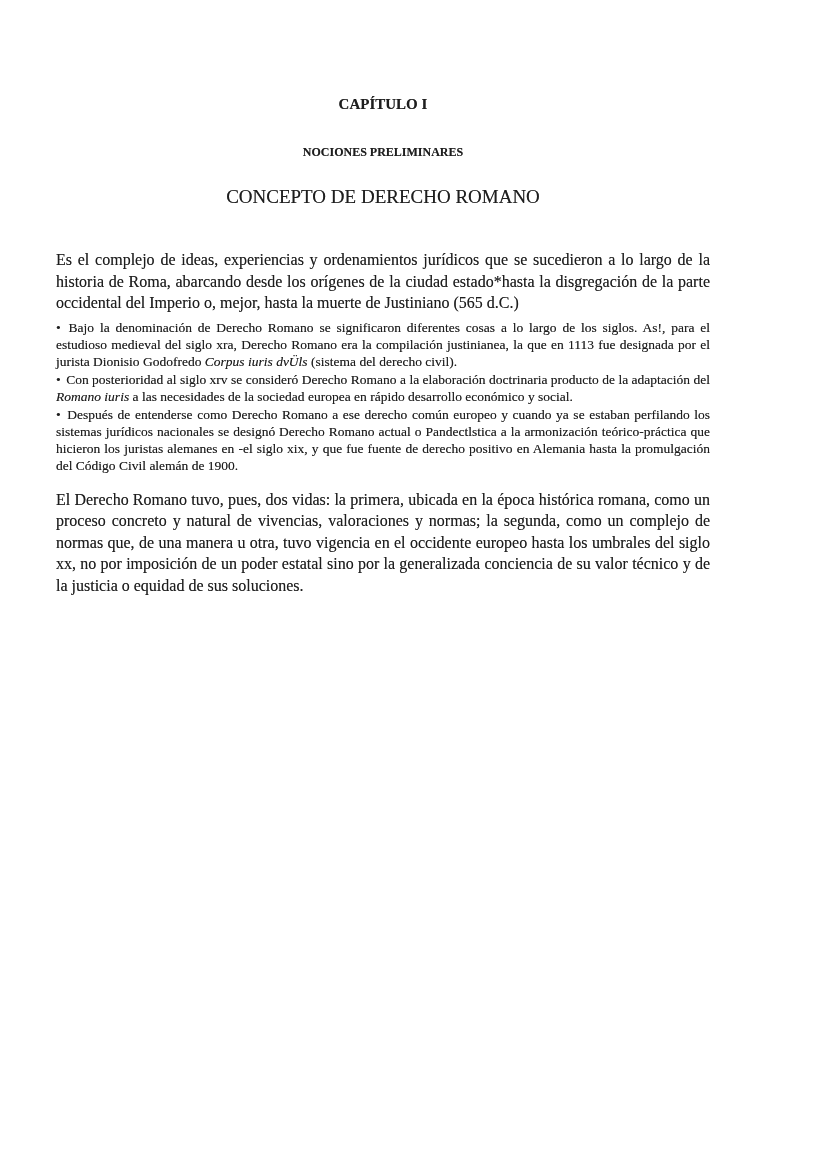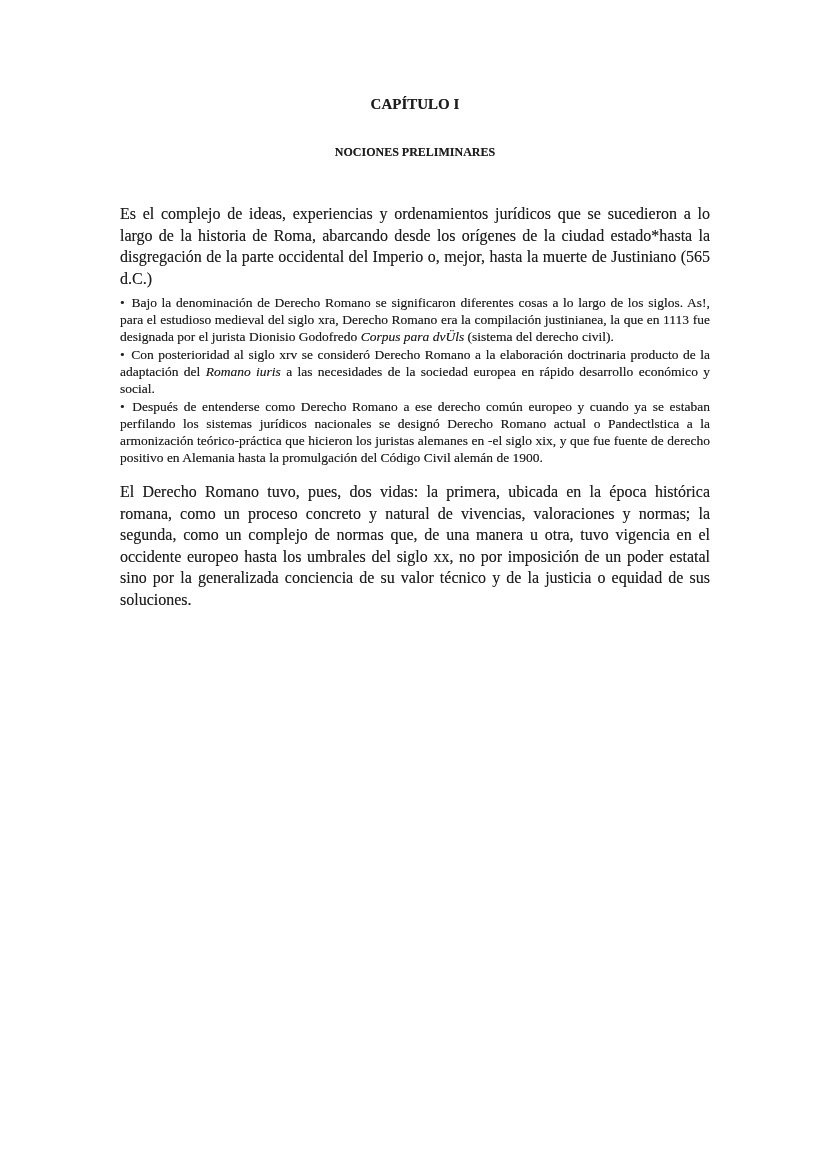--- a/index.html
+++ b/index.html
@@ -6,21 +6,21 @@
     margin: 0;
     padding: 0;
     background: #ffffff;
   }
   .page {
     position: relative;
     width: 828px;
     height: 1171px;
     background: #ffffff;
     box-sizing: border-box;
-    padding: 95px 118px 0 120px;
+    padding: 95px 118px 0 56px;
     font-family: "Liberation Serif", "DejaVu Serif", serif;
     color: #1e1e1e;
     text-shadow: 0 0 0.4px rgba(30,30,30,0.55);
   }
   .chapter-heading {
     margin: 0;
     font-size: 15px;
     line-height: 18px;
     font-weight: bold;
     text-align: center;
@@ -61,29 +61,30 @@
 </style>
 </head>
 <body>
 
 <div class="page">
 
   <h1 class="chapter-heading">CAPÍTULO I</h1>
 
   <h2 class="title-heading">NOCIONES PRELIMINARES</h2>
 
+  <h3 class="section-heading">CONCEPTO DE DERECHO ROMANO</h3>
 
   <p class="body-para intro-para">Es el complejo de ideas, experiencias y ordenamientos jurídicos que se sucedieron a lo largo de la historia de Roma, abarcando desde los orígenes de la ciudad estado*hasta la disgregación de la parte occidental del Imperio o, mejor, hasta la muerte de Justiniano (565 d.C.)</p>
 
   <div class="bullet-list">
 
     <p class="bullet-item">
       <span class="bullet-marker">•</span>
       <span>Bajo  la denominación de Derecho Romano se significaron  diferentes cosas a lo largo de los siglos. As!, para el estudioso medieval del siglo xra, Derecho Romano era la compilación justinianea, la que en 1113 fue designada por el jurista Dionisio Godofredo</span>
-      <span class="bullet-italic">Corpus para dvÜls</span>
+      <span class="bullet-italic">Corpus iuris dvÜls</span>
       <span>(sistema del derecho civil).</span>
     </p>
 
     <p class="bullet-item">
       <span class="bullet-marker">•</span>
       <span>Con posterioridad al siglo xrv se consideró Derecho Romano a la elaboración doctrinaria producto de la adaptación del</span>
       <span class="bullet-italic">Romano iuris</span>
       <span>a las necesidades de la sociedad europea en rápido desarrollo económico y social.</span>
     </p>
 

